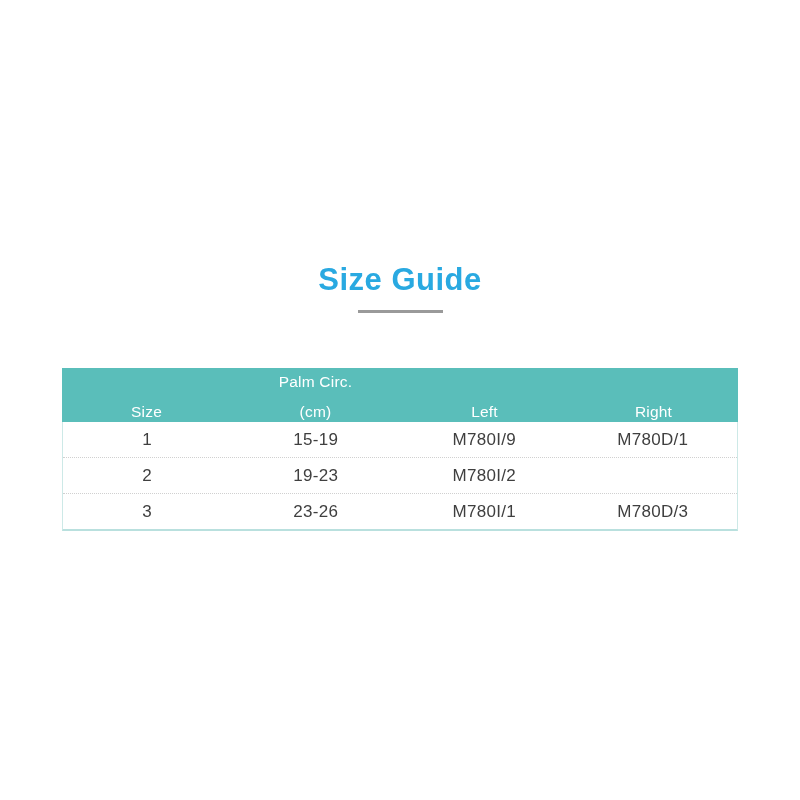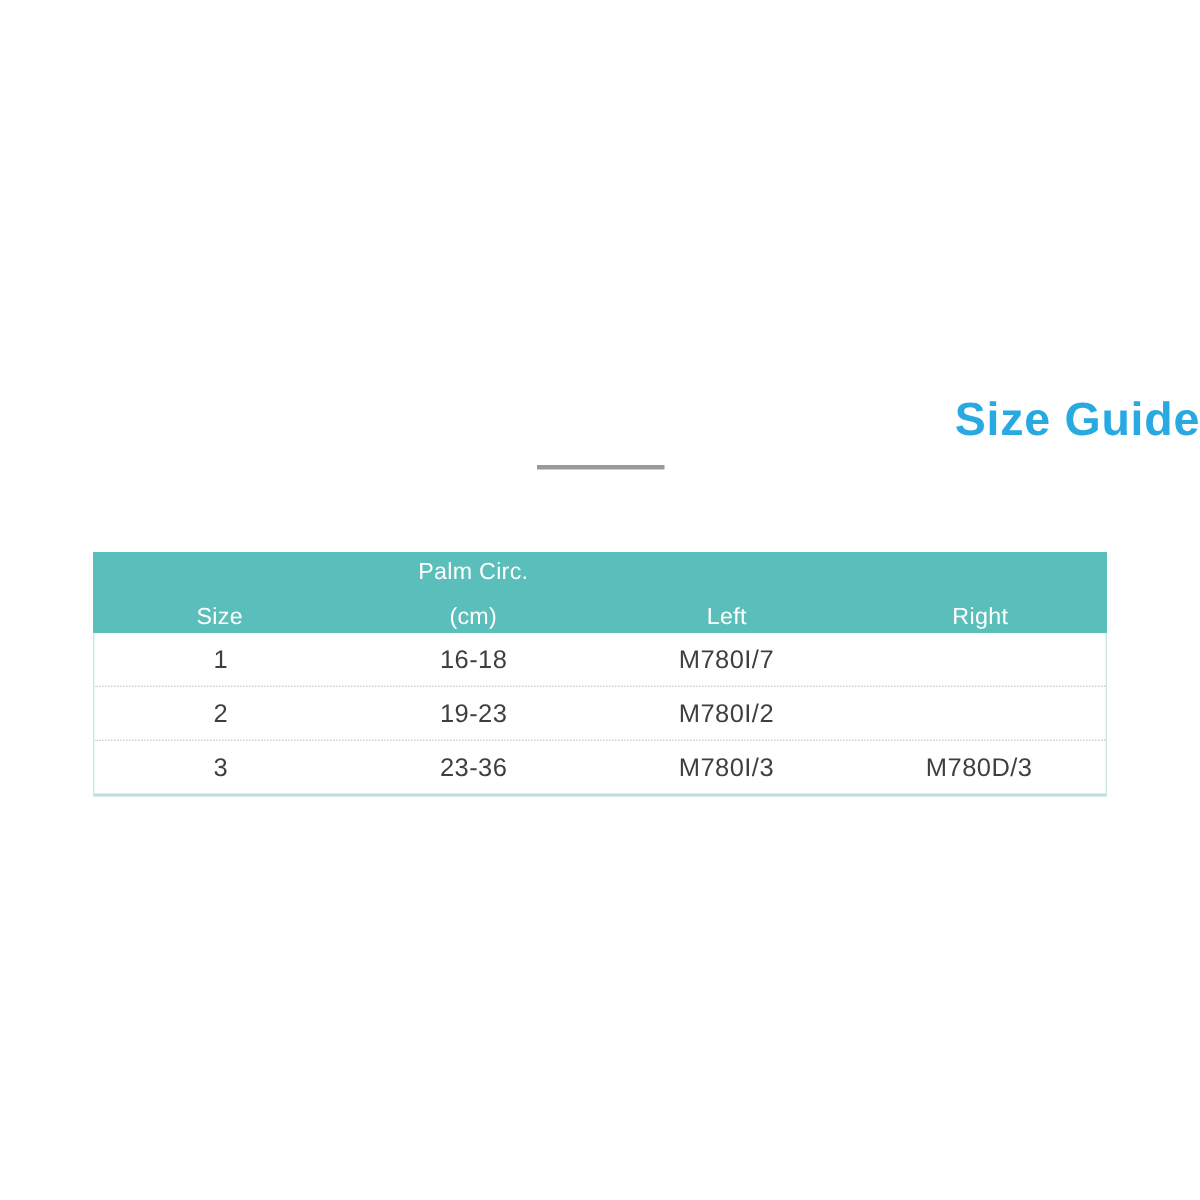--- a/index.html
+++ b/index.html
@@ -14,21 +14,21 @@
     height: 800px;
     background: #ffffff;
     overflow: hidden;
   }
   
   .title-wrap {
     position: absolute;
     top: 263px;
     left: 0;
     width: 100%;
-    text-align: right;
+    text-align: center;
   }
   .page-title {
     font-size: 31px;
     line-height: 34px;
     font-weight: bold;
     letter-spacing: 0.5px;
     color: #29A9E1;
   }
   .title-underline {
     width: 85px;
@@ -105,33 +105,34 @@
       <div class="hcell h-size">Size</div>
       <div class="hcell h-cm">(cm)</div>
       <div class="hcell h-left">Left</div>
       <div class="hcell h-right">Right</div>
     </div>
 
     <div class="tbody">
 
       <div class="trow">
         <div class="tcell">1</div>
-        <div class="tcell">16-18</div>
-        <div class="tcell">M780I/7</div>
+        <div class="tcell">15-19</div>
+        <div class="tcell">M780I/9</div>
+        <div class="tcell">M780D/1</div>
       </div>
 
       <div class="trow">
         <div class="tcell">2</div>
         <div class="tcell">19-23</div>
         <div class="tcell">M780I/2</div>
       </div>
 
       <div class="trow">
         <div class="tcell">3</div>
-        <div class="tcell">23-36</div>
-        <div class="tcell">M780I/3</div>
+        <div class="tcell">23-26</div>
+        <div class="tcell">M780I/1</div>
         <div class="tcell">M780D/3</div>
       </div>
 
     </div>
   </div>
 
 </div>
 
 </body></html>

